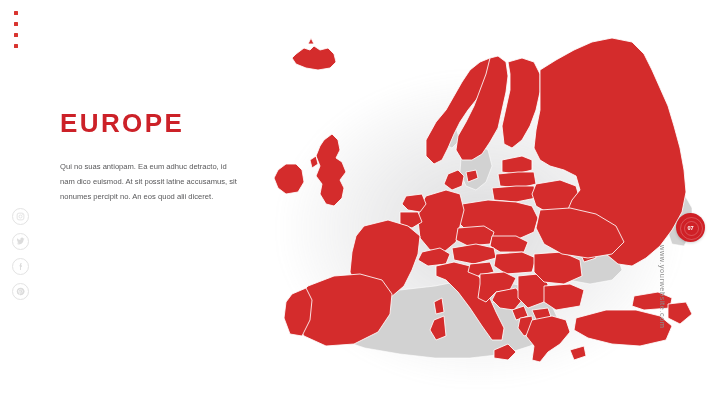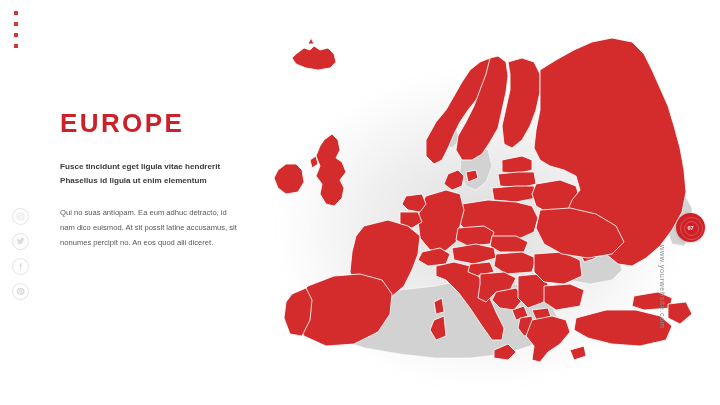--- a/index.html
+++ b/index.html
@@ -110,21 +110,20 @@
 
   <div id="dots">
     <div class="dot"></div>
     <div class="dot"></div>
     <div class="dot"></div>
     <div class="dot"></div>
   </div>
 
   <div id="textcol">
     <div id="title">EUROPE</div>
-    <div id="subtitle">Fusce tincidunt eget ligula vitae hendrerit Phasellus id ligula ut enim elementum</div>
     <div id="body">Qui no suas antiopam. Ea eum adhuc detracto, id nam dico euismod. At sit possit latine accusamus, sit nonumes percipit no. An eos quod alii diceret.</div>
   </div>
 
   <div id="social">
     <div class="sicon">
       <span>
         <svg width="9" height="9" viewBox="0 0 24 24" fill="none" stroke="#dcdcdc" stroke-width="2">
           <rect x="3" y="3" width="18" height="18" rx="5"></rect>
           <circle cx="12" cy="12" r="4"></circle>
           <circle cx="17.5" cy="6.5" r="1.2" fill="#dcdcdc" stroke="none"></circle>

